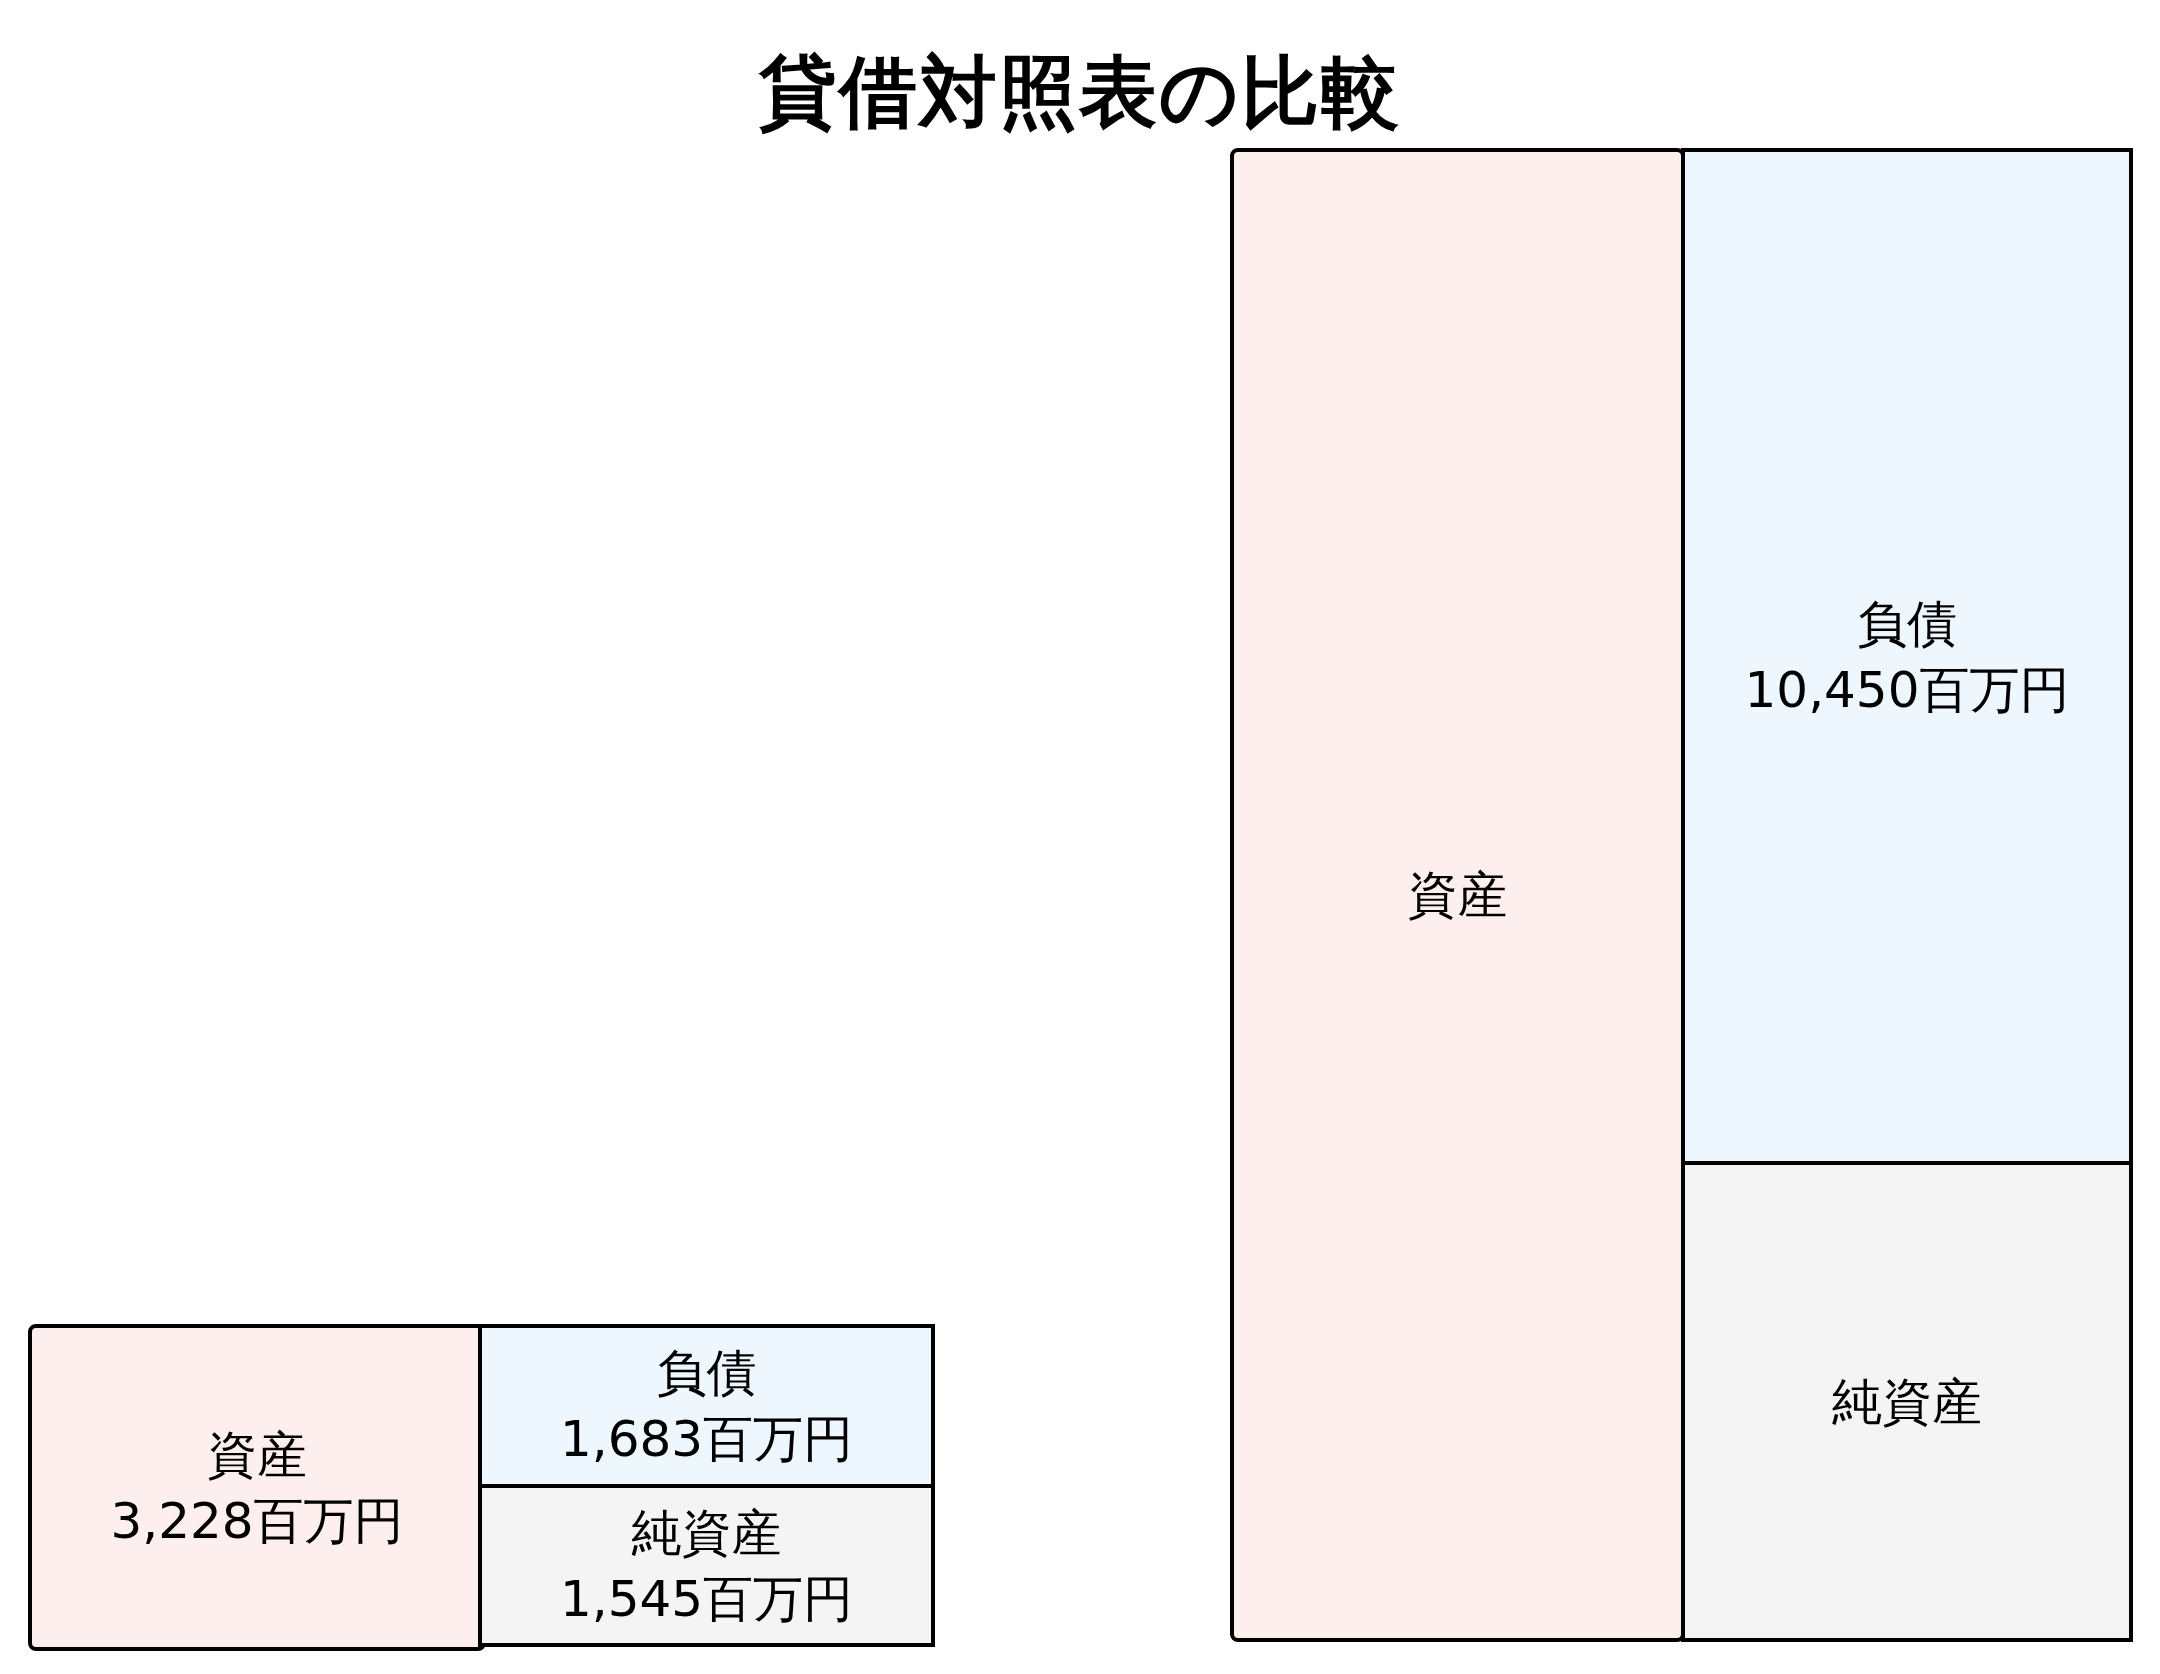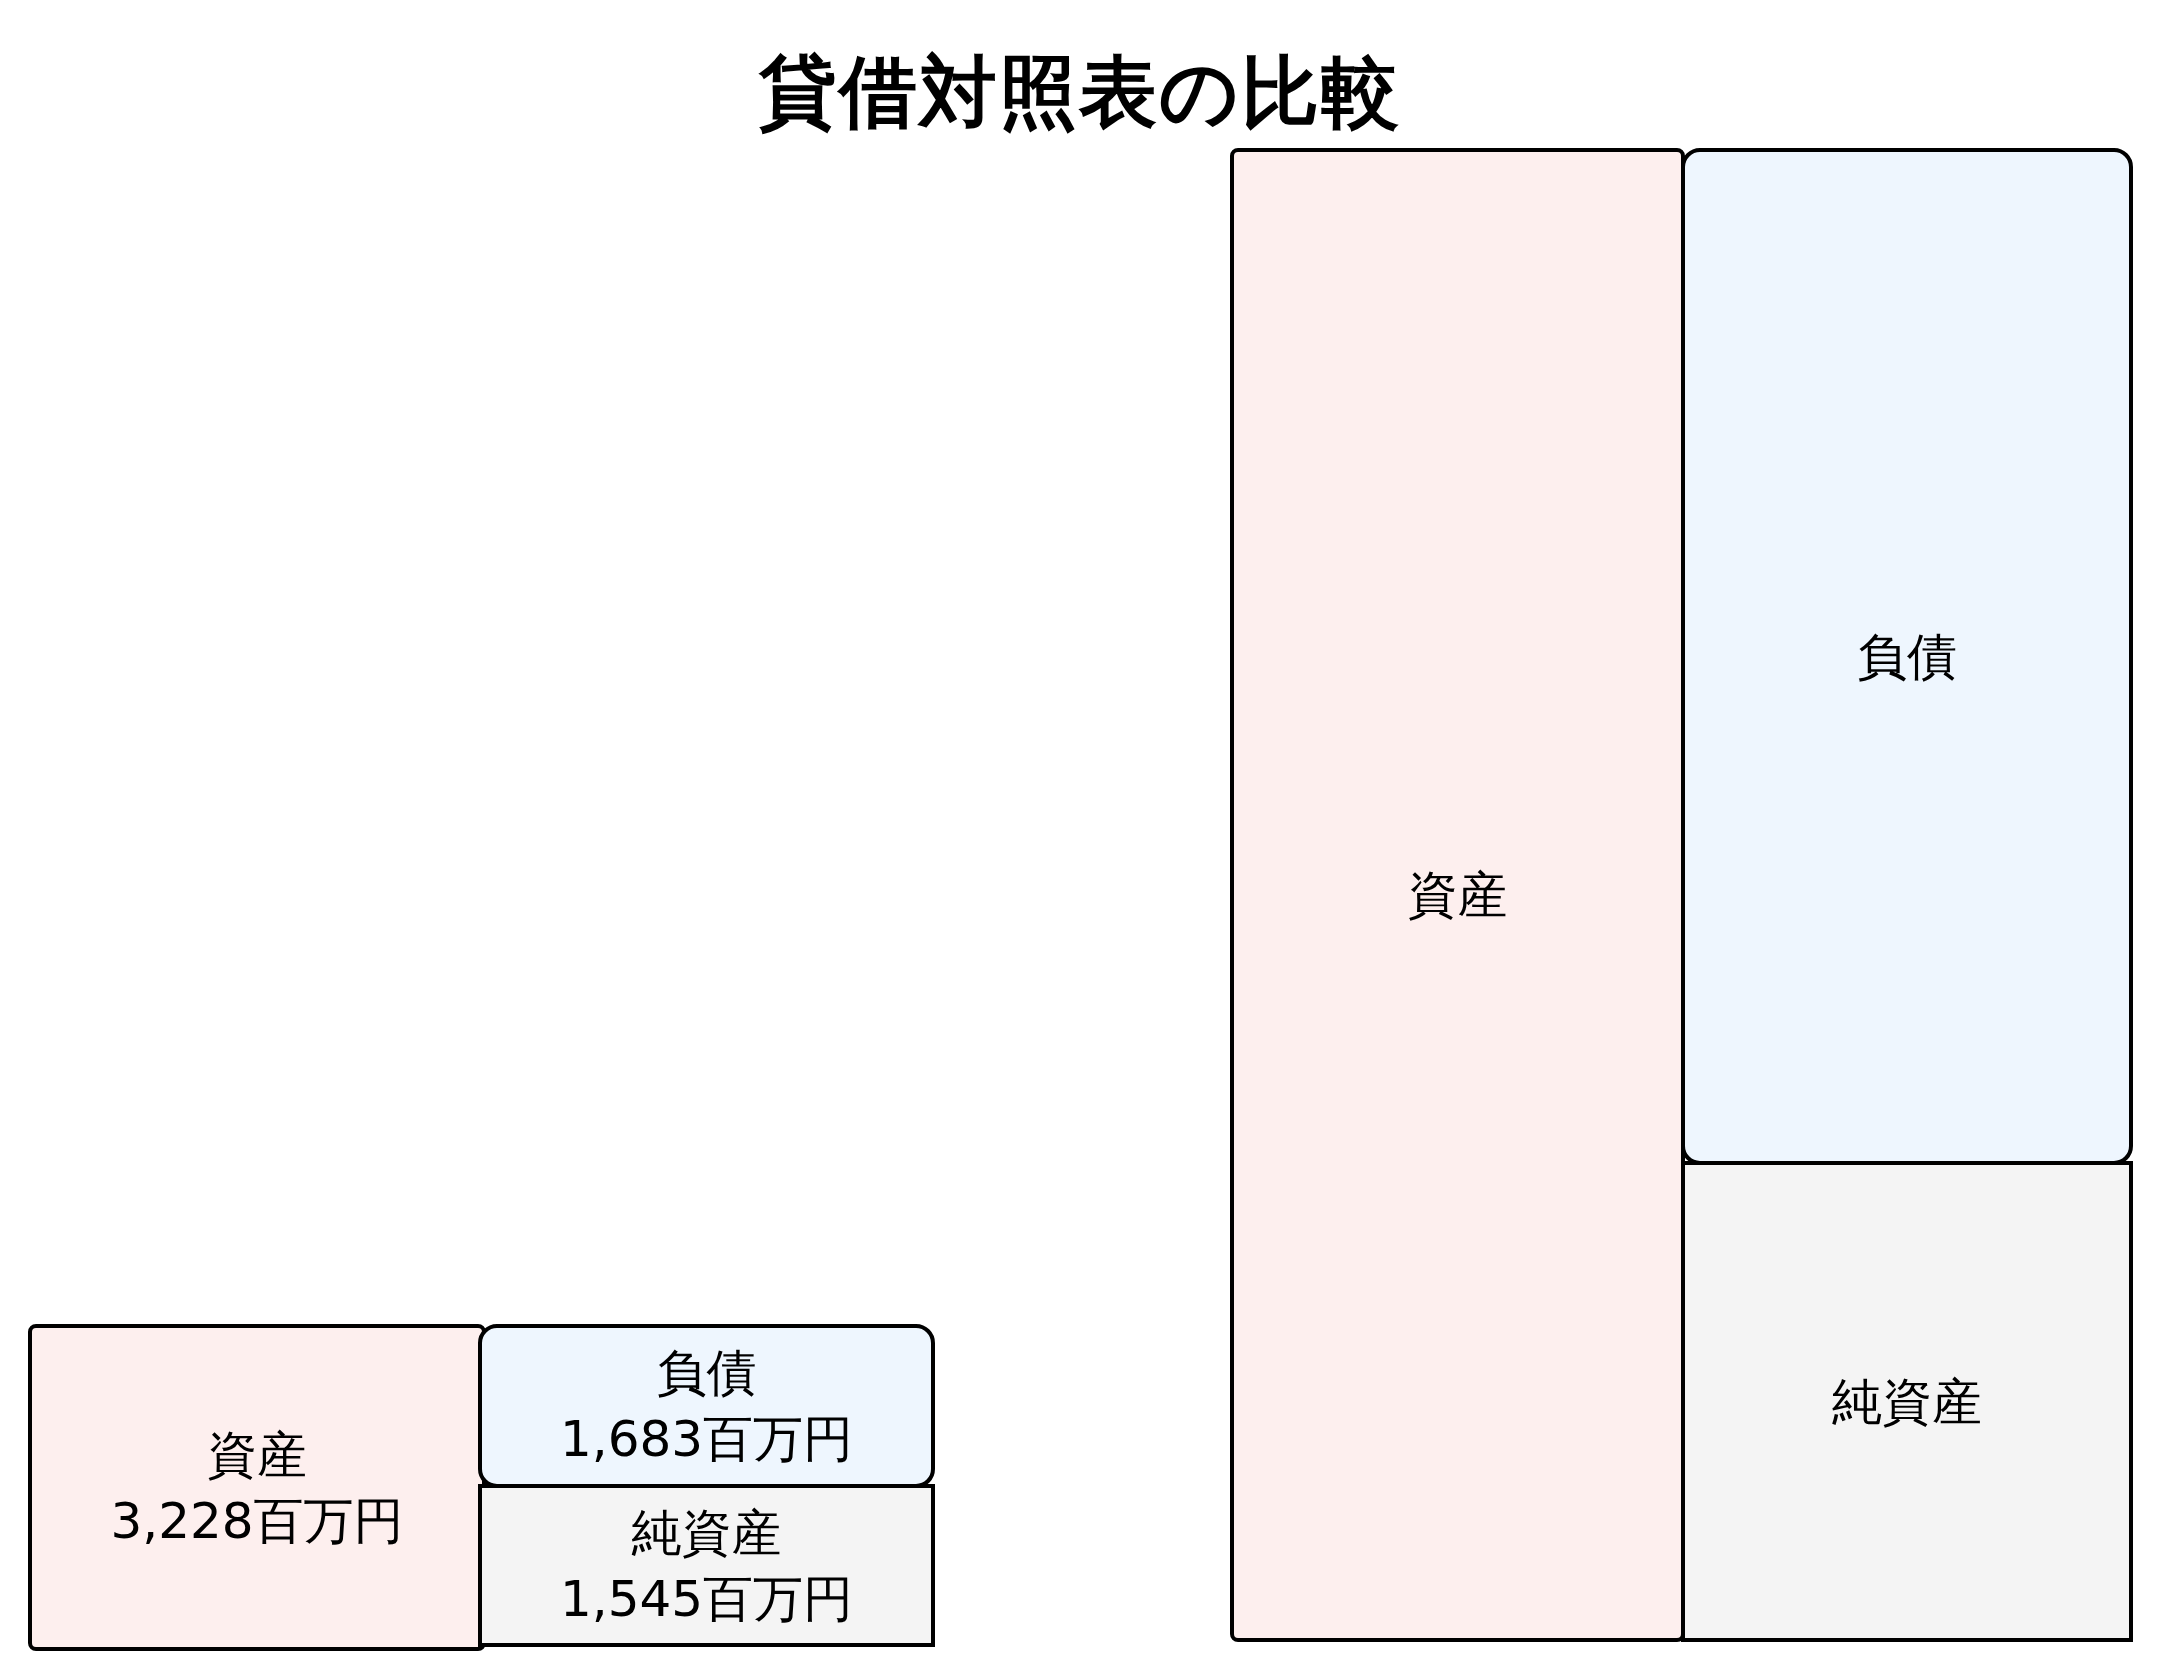--- a/index.html
+++ b/index.html
@@ -40,21 +40,21 @@
       text-align: center;
     }
     .box .lbl,
     .box .val {
       display: block;
       font-size: 50px;
       line-height: 66px;
       white-space: nowrap;
     }
     .asset { background: var(--asset-color, #FDEFEE); border-radius: 8px; }
-    .liab  { background: var(--liab-color, #EEF6FE); border-radius: 19px; }
+    .liab  { background: var(--liab-color, #EEF6FE); }
     .net   { background: var(--net-color, #F4F4F4); }
   </style>
 </head>
 <body>
 
 <div class="title">貸借対照表の比較</div>
 
 <div class="bs" style="left:0;top:0;">
   <div class="box asset" style="left:28px; top:1324px; width:458px; height:327px;">
     <span class="lbl">資産</span>
@@ -69,17 +69,18 @@
     <span class="val">1,545百万円</span>
   </div>
 </div>
 
 <div class="bs" style="left:0;top:0;">
   <div class="box asset" style="left:1230px; top:148px; width:455px; height:1494px;">
     <span class="lbl">資産</span>
   </div>
   <div class="box liab" style="left:1681px; top:148px; width:452px; height:1017px;">
     <span class="lbl">負債</span>
+    <span class="val">10,450百万円</span>
   </div>
   <div class="box net" style="left:1681px; top:1161px; width:452px; height:481px;">
     <span class="lbl">純資産</span>
   </div>
 </div>
 
 </body></html>

